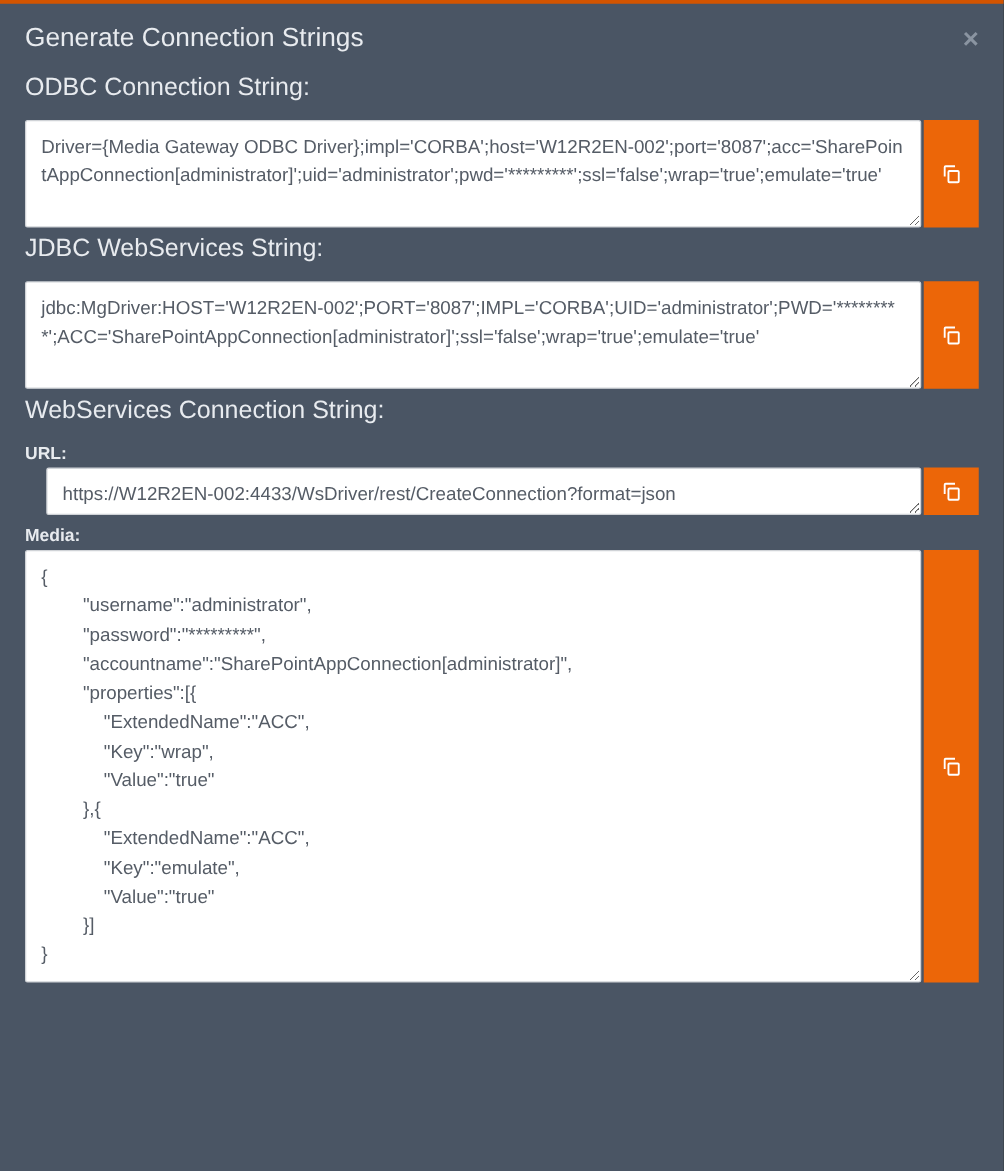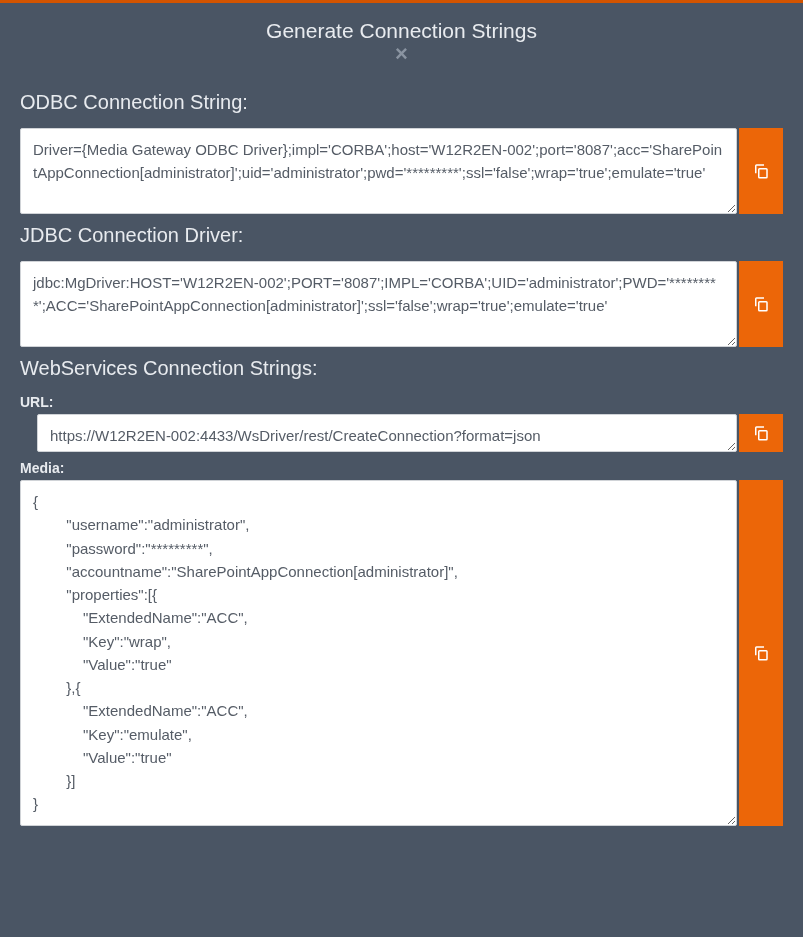--- a/index.html
+++ b/index.html
@@ -20,21 +20,20 @@
       background: #4a5564;
       display: flex;
       flex-direction: column;
       border-top: 3px solid #d35400;
     }
     .modal-header {
       padding: 16px 20px 12px 20px;
       display: flex;
       justify-content: space-between;
       align-items: center;
-      flex-direction: column;
     }
     .modal-title {
       color: #e8ebef;
       font-size: 21px;
       font-weight: 400;
     }
     .close-btn {
       color: #8a94a1;
       font-size: 22px;
       cursor: pointer;
@@ -46,21 +45,20 @@
     .modal-body {
       flex: 1;
       padding: 4px 20px 0 20px;
       overflow-y: auto;
     }
     .section-label {
       color: #e8ebef;
       font-size: 20px;
       font-weight: 400;
       margin-bottom: 14px;
-      margin-top: 10px;
     }
     .field-label {
       color: #e8ebef;
       font-size: 14px;
       font-weight: 600;
       margin-bottom: 4px;
       margin-top: 8px;
     }
     .row {
       display: flex;
@@ -138,32 +136,32 @@
     <div class="row">
       <textarea class="textbox tall" readonly="" style="">Driver={Media Gateway ODBC Driver};impl='CORBA';host='W12R2EN-002';port='8087';acc='SharePointAppConnection[administrator]';uid='administrator';pwd='*********';ssl='false';wrap='true';emulate='true'</textarea>
       <button class="copy-btn">
         <svg class="copy-icon" width="18" height="18" viewBox="0 0 24 24" fill="none" stroke="#fff" stroke-width="2">
           <rect x="9" y="9" width="11" height="12" rx="1"></rect>
           <path d="M5 15V5a1 1 0 0 1 1-1h10"></path>
         </svg>
       </button>
     </div>
 
-    <div class="section-label">JDBC Connection Driver:</div>
+    <div class="section-label">JDBC WebServices String:</div>
     <div class="row">
       <textarea class="textbox tall" readonly="" style="">jdbc:MgDriver:HOST='W12R2EN-002';PORT='8087';IMPL='CORBA';UID='administrator';PWD='*********';ACC='SharePointAppConnection[administrator]';ssl='false';wrap='true';emulate='true'</textarea>
       <button class="copy-btn">
         <svg class="copy-icon" width="18" height="18" viewBox="0 0 24 24" fill="none" stroke="#fff" stroke-width="2">
           <rect x="9" y="9" width="11" height="12" rx="1"></rect>
           <path d="M5 15V5a1 1 0 0 1 1-1h10"></path>
         </svg>
       </button>
     </div>
 
-    <div class="section-label">WebServices Connection Strings:</div>
+    <div class="section-label">WebServices Connection String:</div>
 
     <div class="field-label">URL:</div>
     <div class="row">
       <textarea class="textbox single" readonly="" style="">https://W12R2EN-002:4433/WsDriver/rest/CreateConnection?format=json</textarea>
       <button class="copy-btn">
         <svg class="copy-icon" width="18" height="18" viewBox="0 0 24 24" fill="none" stroke="#fff" stroke-width="2">
           <rect x="9" y="9" width="11" height="12" rx="1"></rect>
           <path d="M5 15V5a1 1 0 0 1 1-1h10"></path>
         </svg>
       </button>

